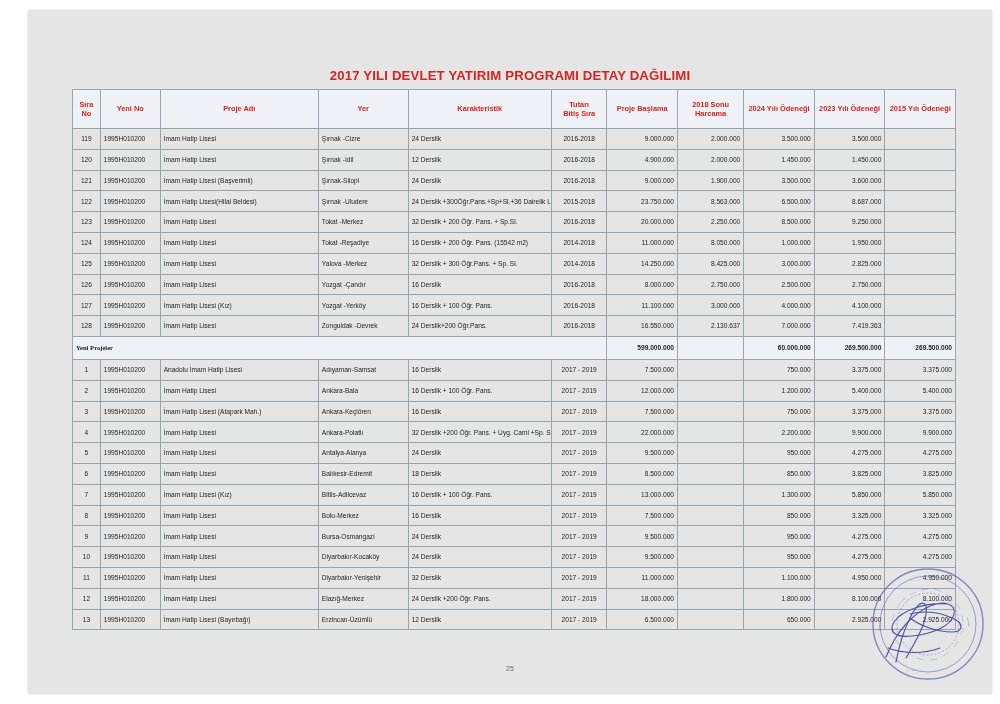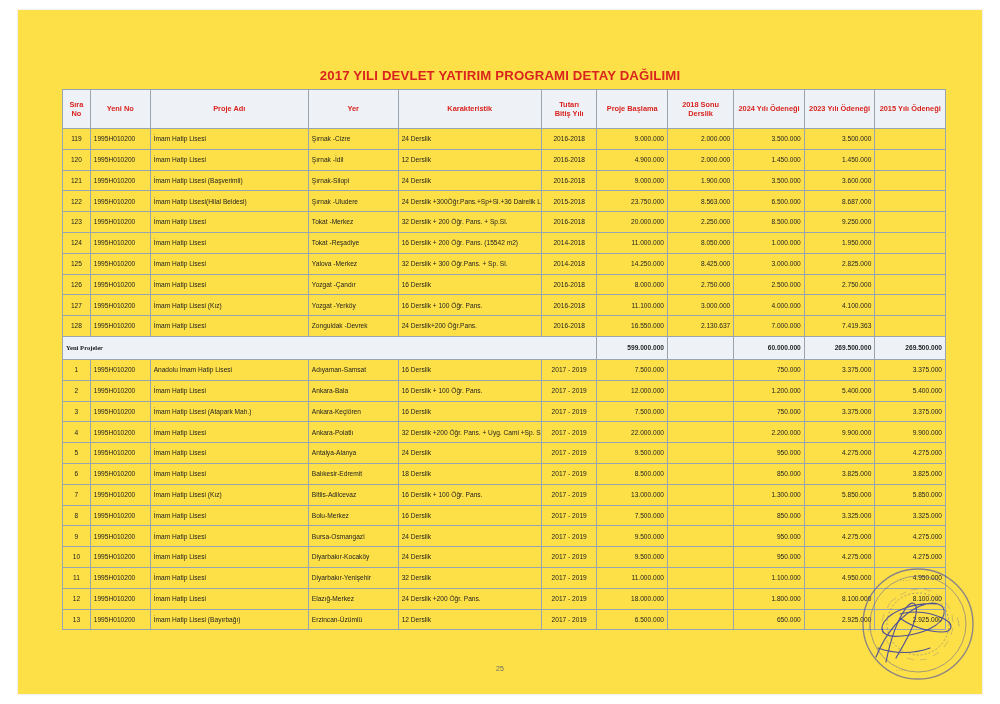--- a/index.html
+++ b/index.html
@@ -11,25 +11,25 @@
     width: 1000px;
     height: 704px;
     position: relative;
     font-family: "Liberation Sans", sans-serif;
     overflow: hidden;
   }
 
   
   #page-sheet {
     position: absolute;
-    left: 18px;
+    left: 28px;
     top: 10px;
     width: 964px;
     height: 684px;
-    background: #fde047;
+    background: #e5e5e5;
     box-shadow: 0 0 2px rgba(0,0,0,0.18);
   }
 
   
   #doc-title {
     position: absolute;
     left: 0;
     top: 58px;
     width: 964px;
     text-align: center;
@@ -166,26 +166,26 @@
           <th>
             <span>Sıra</span><br>
             <span>No</span>
           </th>
           <th>Yeni No</th>
           <th>Proje Adı</th>
           <th>Yer</th>
           <th>Karakteristik</th>
           <th>
             <span>Tutarı</span><br>
-            <span>Bitiş Yılı</span>
+            <span>Bitiş Sıra</span>
           </th>
           <th>Proje Başlama</th>
           <th>
             <span>2018 Sonu</span><br>
-            <span>Derslik</span>
+            <span>Harcama</span>
           </th>
           <th>2024 Yılı Ödeneği</th>
           <th>2023 Yılı Ödeneği</th>
           <th>2015 Yılı Ödeneği</th>
         </tr>
       </thead>
       <tbody id="table-body">
           <tr>
             <td class="c-sira">119</td>
             <td class="c-projeno">1995H010200</td>

